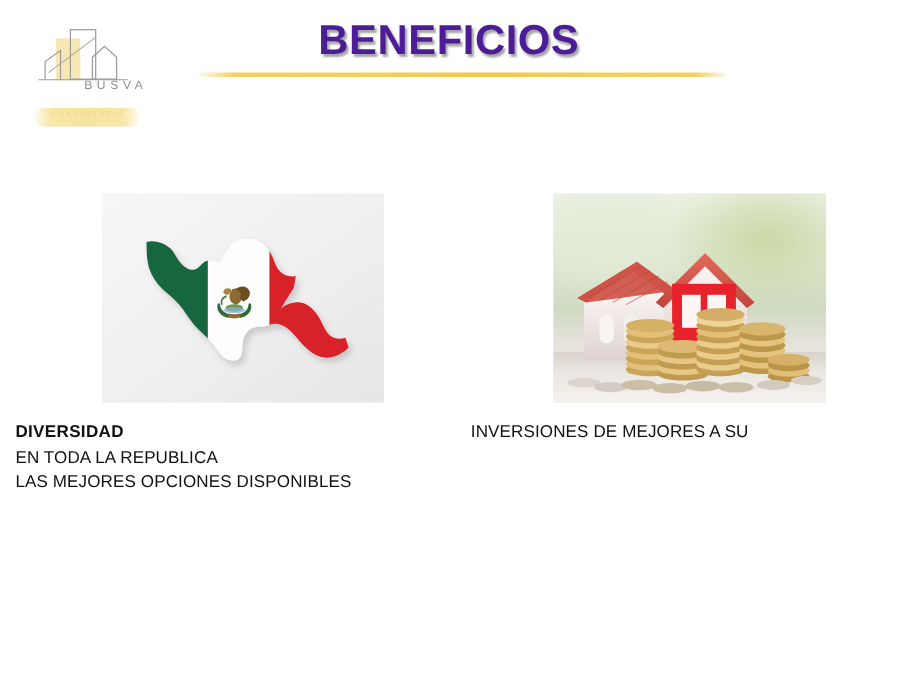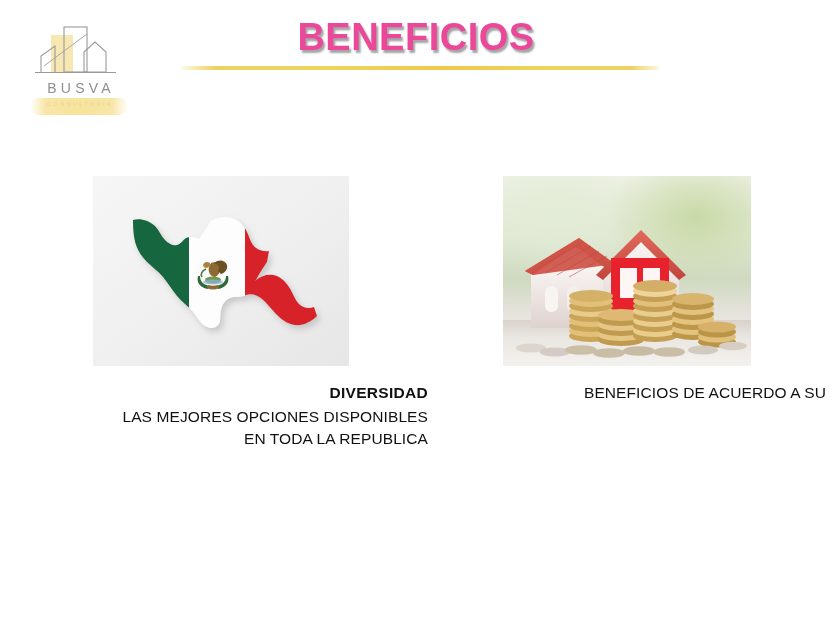--- a/index.html
+++ b/index.html
@@ -28,24 +28,24 @@
   .logo-mark {
     position: absolute;
     left: 0;
     top: 0;
     width: 110px;
     height: 62px;
   }
   .logo-wordmark {
     position: absolute;
     left: 0;
-    top: 58px;
+    top: 50px;
     width: 110px;
-    text-align: center;
-    font-size: 14px;
+    text-align: right;
+    font-size: 11px;
     letter-spacing: 4.2px;
     color: #8f8f8f;
     font-family: "Liberation Sans", sans-serif;
     font-weight: 400;
     text-indent: 4px;
   }
   .logo-sub-band {
     position: absolute;
     left: 6px;
     top: 76px;
@@ -62,28 +62,28 @@
     text-align: center;
     font-size: 6px;
     letter-spacing: 2.1px;
     color: #e6d391;
     text-indent: 2px;
   }
 
   
   .page-title {
     position: absolute;
-    left: 12px;
+    left: 4px;
     top: 16px;
     width: 808px;
     text-align: center;
     font-size: 38px;
     font-weight: bold;
     letter-spacing: 0.5px;
-    color: #ec4899;
+    color: #4c1d95;
     text-shadow: 2px 3px 2px rgba(90,90,90,0.55);
     font-family: "Liberation Sans", sans-serif;
   }
   .title-rule {
     position: absolute;
     left: 181px;
     top: 66px;
     width: 479px;
     height: 4px;
     background: linear-gradient(90deg,
@@ -127,21 +127,21 @@
     filter: blur(0.3px);
   }
   .hc-ground {
     position: absolute; left: 0; right: 0; bottom: 0; height: 46px;
     background: linear-gradient(180deg, #d8d2cb 0%, #eae6e1 38%, #f4f2ef 100%);
   }
 
   
   .caption {
     margin-top: 16px;
-    text-align: right;
+    text-align: left;
     line-height: 1.42;
     color: #111111;
   }
   .caption-title {
     font-size: 15.5px;
     font-weight: bold;
     letter-spacing: 0.3px;
     margin-bottom: 2px;
   }
   .caption-body {
@@ -264,22 +264,22 @@
 
         <path d="M-3 -9 C-6 -11 -9 -10 -10 -7 C-10 -5 -8 -4 -6 -4 L-3 -6 Z" fill="#a98343"></path>
 
         <path d="M-7 -3 C-11 -1 -13 2 -11 5" stroke="#4f7a3c" stroke-width="1.6" fill="none"></path>
       </g>
     </svg>
   </div>
 
   <div class="caption">
     <div class="caption-title">DIVERSIDAD</div>
+    <div class="caption-body">EN TODA LA REPUBLICA</div>
     <div class="caption-body">LAS MEJORES OPCIONES DISPONIBLES</div>
-    <div class="caption-body">EN TODA LA REPUBLICA</div>
   </div>
 </div>
 
 <div class="benefit benefit-right">
 
   <div class="photo photo-right">
     <div class="hc-bg"></div>
     <div class="hc-ground"></div>
 
     <svg style="position:absolute;inset:0" viewBox="0 0 248 190" xmlns="http://www.w3.org/2000/svg">
@@ -392,15 +392,15 @@
         <ellipse cx="106" cy="177" rx="16" ry="4.8" fill="#c9bda6"></ellipse>
         <ellipse cx="136" cy="175" rx="16" ry="4.8" fill="#c7bba4"></ellipse>
         <ellipse cx="166" cy="176" rx="16" ry="4.8" fill="#cabea7"></ellipse>
         <ellipse cx="200" cy="174" rx="15" ry="4.5" fill="#d2cabf"></ellipse>
         <ellipse cx="230" cy="170" rx="14" ry="4.2" fill="#d6cec3"></ellipse>
       </g>
     </svg>
   </div>
 
   <div class="caption">
-    <div class="caption-body">BENEFICIOS DE ACUERDO A SU</div>
+    <div class="caption-body">INVERSIONES DE MEJORES A SU</div>
   </div>
 </div>
 
 </body></html>

